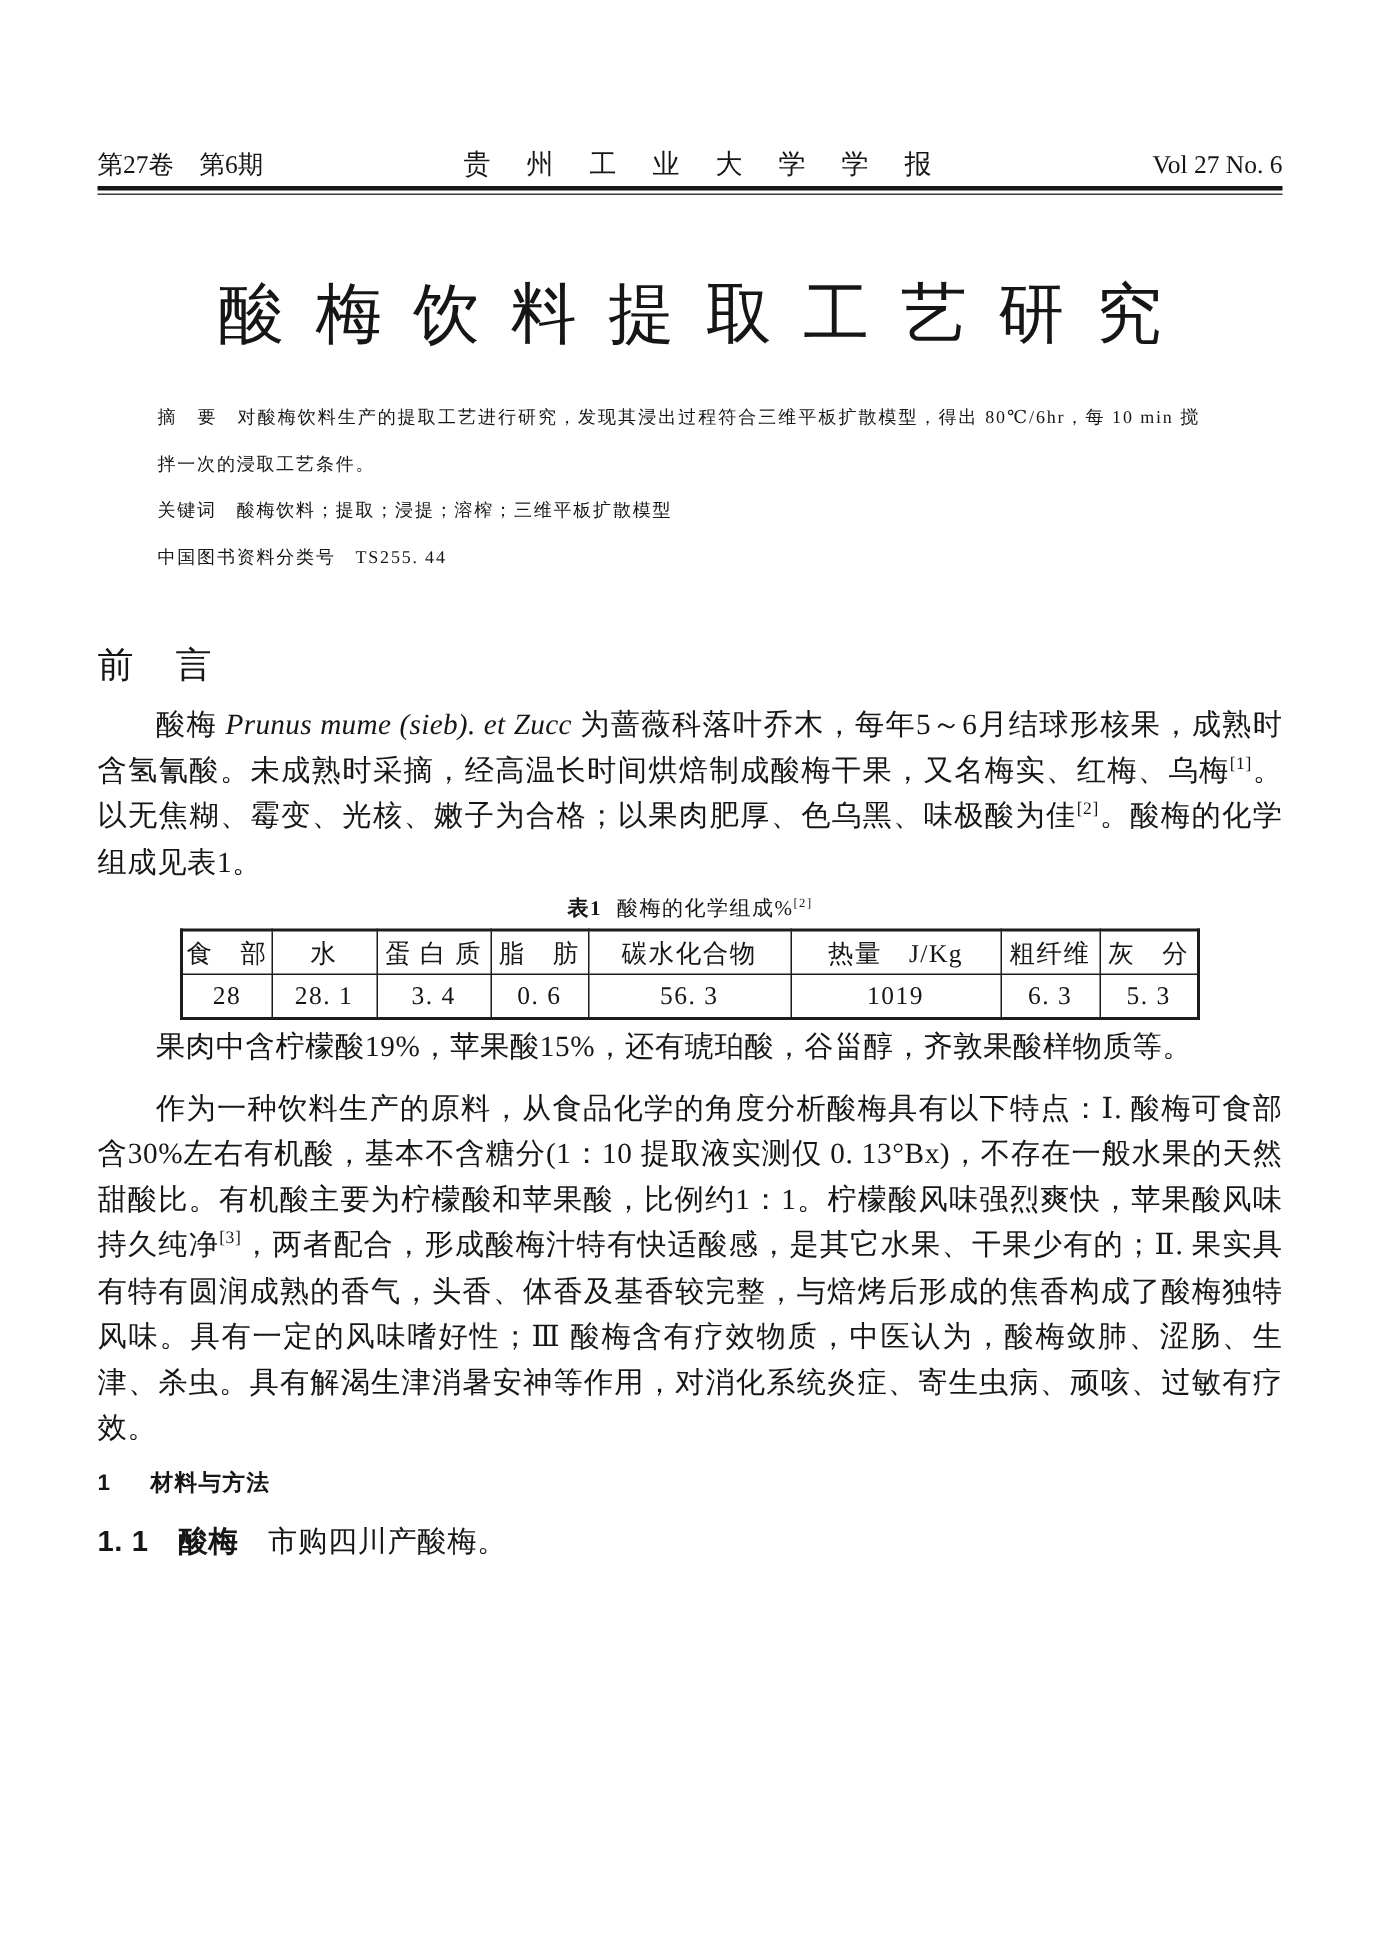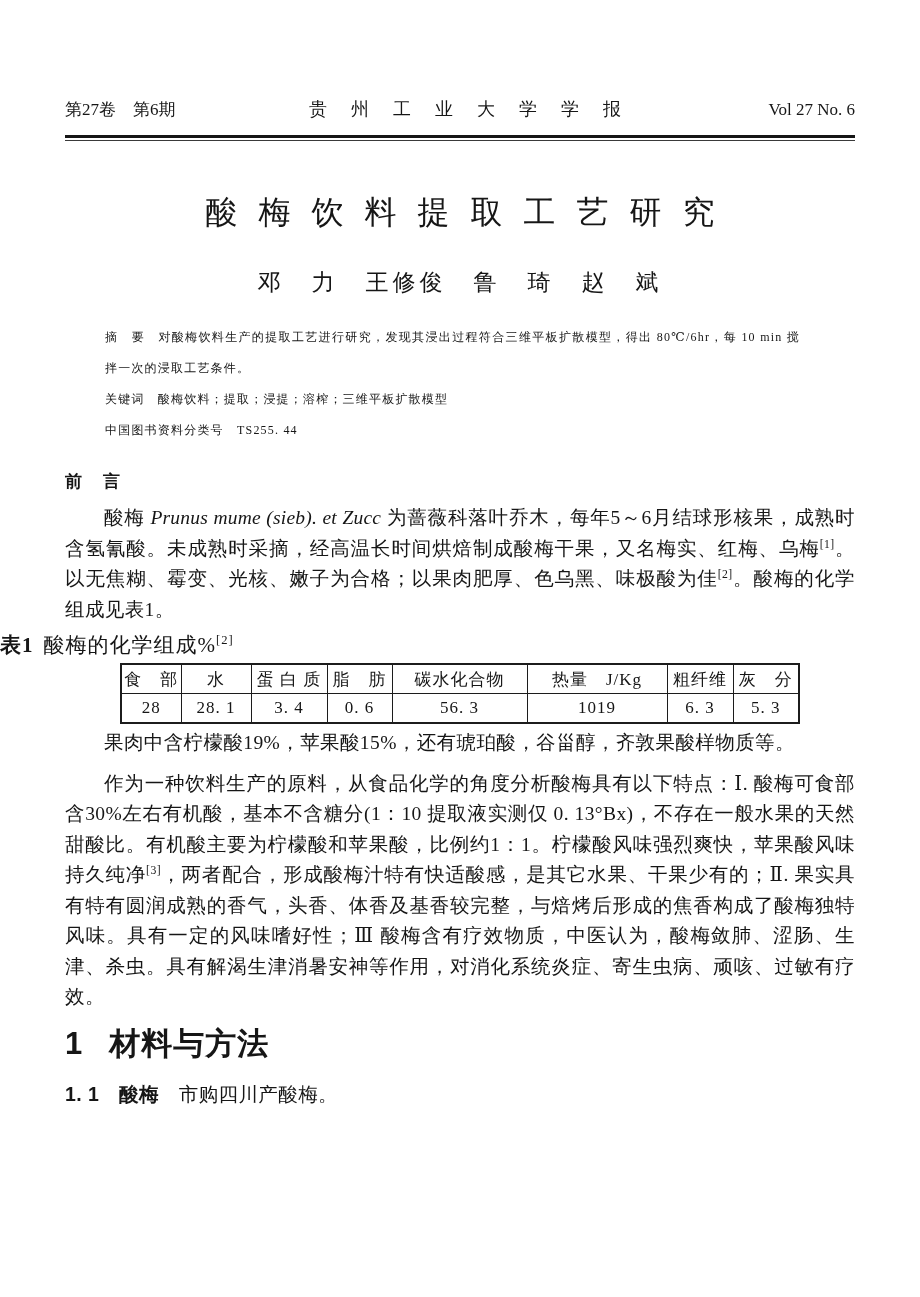--- a/index.html
+++ b/index.html
@@ -7,80 +7,79 @@
     width:920px;height:1297px;
     background:#ffffff;
     color:#161616;
     font-family:"Liberation Serif","DejaVu Serif",serif;
     position:relative;
     overflow:hidden;
   }
   .page{position:relative;width:920px;height:1297px;}
 
   
-  .header{margin:96px 65px 0;border-bottom:3px solid #161616;padding-bottom:12px;}
+  .header{margin:96px 65px 0;border-bottom:3px solid #161616;padding-bottom:1px;}
   .h-row{display:flex;align-items:baseline;font-size:17px;line-height:27px;white-space:nowrap;}
   .h-left{width:160px;text-align:left;}
   .h-center{flex:1;text-align:center;}
   .h-right{width:150px;text-align:right;}
   .h-cn{letter-spacing:24px;text-indent:24px;font-size:18px;}
   .h-en{font-size:17px;letter-spacing:0.5px;}
   .header-rule2{margin:2px 65px 0;border-top:1px solid #3a3a3a;}
 
   
-  .title{margin:50px 0 0;text-align:center;font-size:32px;font-weight:normal;
+  .title{margin:50px 0 0;text-align:center;font-size:44px;font-weight:normal;
          letter-spacing:21px;text-indent:21px;}
   .authors{margin-top:32px;text-align:center;font-size:23px;letter-spacing:4px;}
   .affiliation{margin-top:8px;text-align:center;font-size:17px;letter-spacing:1px;}
 
   
   .abstract{margin:24px 120px 0 105px;font-size:12px;line-height:31px;
             text-align:justify;letter-spacing:1.2px;}
   .abstract p{margin:0;}
 
   
-  .foreword-h{margin:24px 65px 0;font-size:17px;font-weight:bold;
+  .foreword-h{margin:40px 65px 0;font-size:24px;font-weight:normal;
               font-family:"Liberation Sans","DejaVu Sans",sans-serif;letter-spacing:2px;}
   .body-p{margin:10px 65px 0;font-size:19.5px;line-height:30.5px;
           text-align:justify;letter-spacing:0.4px;text-indent:2em;}
   .body-p.tight{margin-top:4px;}
   sup{font-size:0.60em;vertical-align:super;line-height:0;}
   .latin{font-style:italic;letter-spacing:0.2px;}
 
   
-  .tbl-caption{margin:6px 0 0;font-size:21px;letter-spacing:1px;}
+  .tbl-caption{margin:6px 0 0;text-align:center;font-size:14px;letter-spacing:1px;}
   .cap-label{font-weight:bold;margin-right:10px;}
   table.tbl{margin:4px auto 0;border-collapse:collapse;table-layout:fixed;width:678px;}
   table.tbl td{border:1.6px solid #1c1c1c;text-align:center;font-size:17px;
                height:28px;padding:0 2px;letter-spacing:1px;overflow:hidden;white-space:nowrap;}
   table.tbl{border:2.4px solid #1c1c1c;}
 
   
-  .sec-h{margin:10px 65px 16px;font-size:31px;font-weight:bold;
+  .sec-h{margin:10px 65px 16px;font-size:15px;font-weight:bold;
          font-family:"Liberation Sans","DejaVu Sans",sans-serif;letter-spacing:1px;}
   .sec-h .sec-num{margin-right:26px;}
   .subsec{margin:8px 65px 0;font-size:19.5px;letter-spacing:0.4px;}
   .subsec-label{font-weight:bold;font-family:"Liberation Sans","DejaVu Sans",sans-serif;}
 </style>
 </head>
 <body>
 
 <div class="page">
 
   <header class="header">
     <div class="h-row">
       <span class="h-left">第27卷　第6期</span>
       <span class="h-center h-cn">贵州工业大学学报</span>
       <span class="h-right">Vol 27 No. 6</span>
     </div>
   </header>
   <div class="header-rule2"></div>
 
   <h1 class="title">酸梅饮料提取工艺研究</h1>
-  <div class="authors">邓　力　王修俊　鲁　琦　赵　斌</div>
 
   <div class="abstract">
     <p><span>摘　要　</span><span>对酸梅饮料生产的提取工艺进行研究，发现其浸出过程符合三维平板扩散模型，得出 80℃/6hr，每 10 min 搅拌一次的浸取工艺条件。</span></p>
     <p><span>关键词　</span><span>酸梅饮料；提取；浸提；溶榨；三维平板扩散模型</span></p>
     <p><span>中国图书资料分类号　</span><span>TS255. 44</span></p>
   </div>
 
   <h2 class="foreword-h">前　言</h2>
 
   <p class="body-p"><span>酸梅 </span><span class="latin">Prunus mume (sieb). et Zucc</span><span> 为蔷薇科落叶乔木，每年5～6月结球形核果，成熟时含氢氰酸。未成熟时采摘，经高温长时间烘焙制成酸梅干果，又名梅实、红梅、乌梅</span><sup>[1]</sup><span>。以无焦糊、霉变、光核、嫩子为合格；以果肉肥厚、色乌黑、味极酸为佳</span><sup>[2]</sup><span>。酸梅的化学组成见表1。</span></p>

